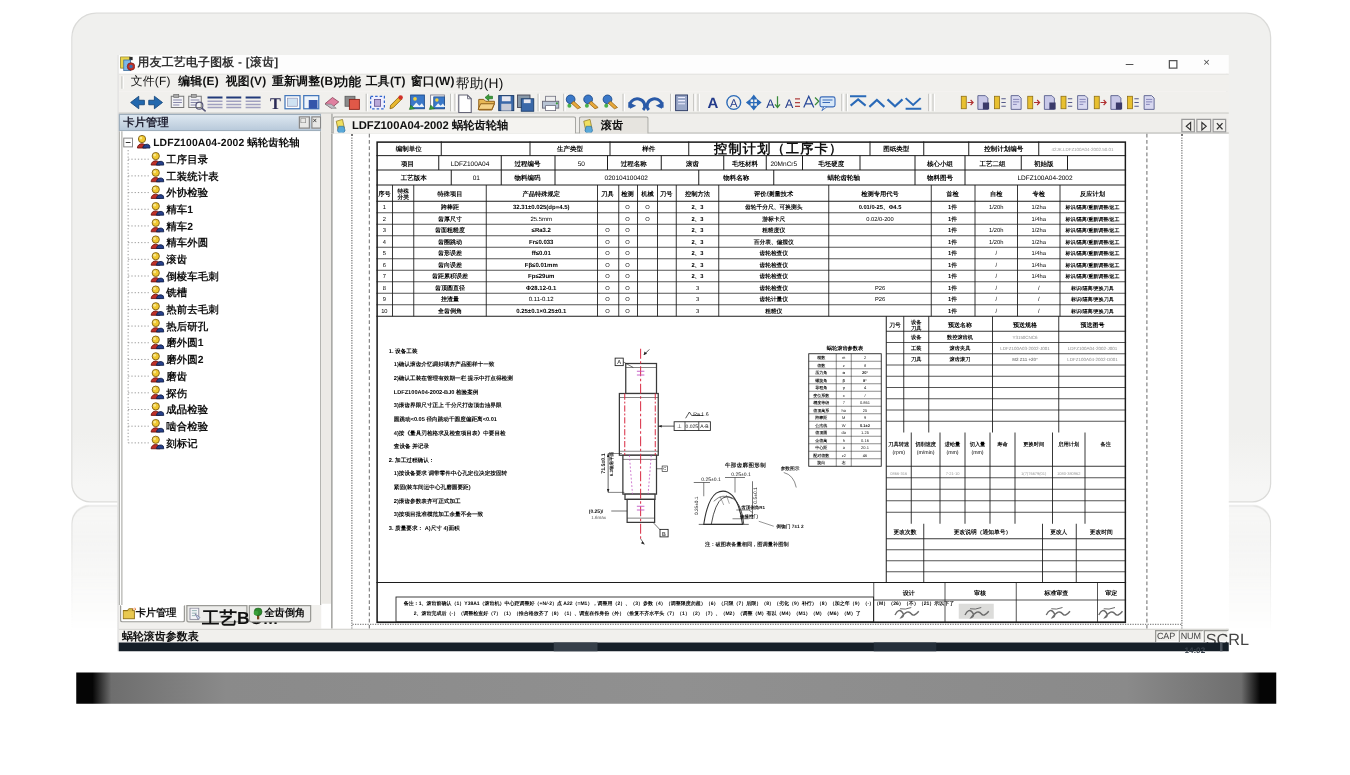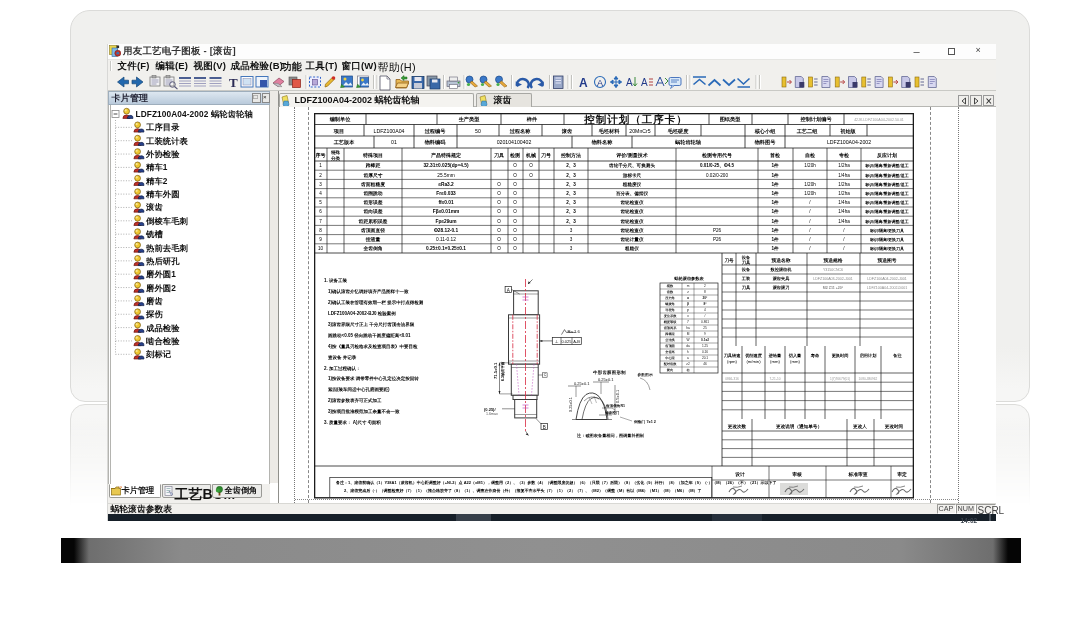--- a/index.html
+++ b/index.html
@@ -1,43 +1,43 @@
 <!DOCTYPE html>
 <html><head><meta charset="utf-8"><style>
 html,body{margin:0;padding:0;background:#fff;width:1080px;height:620px;overflow:hidden}
 *{box-sizing:border-box}
 body{font-family:"Liberation Sans",sans-serif}
 div{position:absolute;white-space:nowrap;line-height:1.15}
 #card div{position:absolute}
 </style></head><body>
 <div style="left:60.5px;top:537.5px;width:960px;height:25px;background:linear-gradient(90deg,#050505 0px,#050505 13px,#6e6e6e 28px,#8a8a8a 120px,#909090 50%,#8a8a8a calc(100% - 120px),#6e6e6e calc(100% - 28px),#050505 calc(100% - 13px),#050505 100%);"></div>
-<div id="card" style="left:70px;top:9.5px;width:960px;height:392px;
+<div id="card" style="left:57px;top:9.5px;width:960px;height:392px;
 background:linear-gradient(#f0f0ee 0%,#f0f0ee 86%,#f6f6f5 97%);
 border:1px solid #dbdbd9;border-radius:20px 20px 15px 15px;
 -webkit-box-reflect: below 2px linear-gradient(to top, rgba(0,0,0,0.97) 0%, rgba(0,0,0,0.86) 7%, rgba(0,0,0,0.55) 12.5%, rgba(0,0,0,0) 26%);
 ">
 <div id="win" style="left:35.5px;top:33px;width:888px;height:477px;background:#fff;border-left:1px solid #d8d8d6;border-right:1px solid #d8d8d6;">
 <div style="left:0px;top:0px;width:888px;height:15px;background:#fdfdfd;"></div>
 <svg style="position:absolute;left:1.5px;top:1.5px" width="12" height="12" viewBox="0 0 12 12">
 <rect x="0.5" y="0.5" width="7.5" height="9" fill="#e9d44a" stroke="#8a7a20" stroke-width="0.6"></rect>
 <rect x="7.5" y="0.5" width="2.6" height="2.6" fill="#2a2a2a"></rect>
 <rect x="3" y="3" width="5.5" height="8.5" fill="#7db8e8" stroke="#3a6a9a" stroke-width="0.6"></rect>
 <circle cx="8.8" cy="8.2" r="3" fill="#c03028" stroke="#701810" stroke-width="0.5"></circle>
 <circle cx="8.8" cy="8.2" r="1.4" fill="#3a70b0"></circle>
 </svg>
 <div style="left:15.5px;top:2.5px;font-size:9.5px;color:#333;letter-spacing:0.2px;font-weight:bold">用友工艺电子图板 - [滚齿]</div>
 <div style="left:806px;top:1px;font-size:11px;color:#444;">–</div>
 <div style="left:840.5px;top:4.5px;width:6.5px;height:6.5px;border:1px solid #555;background:#fff;"></div>
 <div style="left:868px;top:1.5px;font-size:9px;color:#444;">×</div>
 <div style="left:0px;top:15px;width:888px;height:14px;background:#f1f0ed;border-top:1px solid #e6e6e3;"></div>
 <div style="left:2.5px;top:17px;width:2px;height:10px;border-left:1px solid #c9c9c5;border-right:1px solid #fff;"></div>
-<div style="left:10px;top:17.5px;font-size:9.5px;color:#111;letter-spacing:0.2px;font-weight:bold">文件(F)</div>
+<div style="left:10px;top:17.5px;font-size:9.5px;color:#111;letter-spacing:0.2px;font-weight:normal">文件(F)</div>
 <div style="left:48px;top:17.5px;font-size:9.5px;color:#111;letter-spacing:0.2px;font-weight:bold">编辑(E)</div>
 <div style="left:86px;top:17.5px;font-size:9.5px;color:#111;letter-spacing:0.2px;font-weight:bold">视图(V)</div>
-<div style="left:123px;top:17.5px;font-size:9.5px;color:#111;letter-spacing:0.2px;font-weight:bold">成品检验(B)</div>
+<div style="left:123px;top:17.5px;font-size:9.5px;color:#111;letter-spacing:0.2px;font-weight:bold">重新调整(B)</div>
 <div style="left:174px;top:17.5px;font-size:10px;color:#111;letter-spacing:0.2px;font-weight:bold">功能</div>
 <div style="left:198px;top:17.5px;font-size:9.5px;color:#111;letter-spacing:0.2px;font-weight:bold">工具(T)</div>
 <div style="left:234px;top:17.5px;font-size:9.5px;color:#111;letter-spacing:0.2px;font-weight:bold">窗口(W)</div>
 <div style="left:270px;top:17.5px;font-size:11px;color:#111;letter-spacing:0.2px;font-weight:normal">帮助(H)</div>
 <div style="left:0px;top:29px;width:888px;height:18.5px;background:#f1f0ed;border-bottom:1px solid #c9c9c5;"></div>
 <svg style="position:absolute;left:0;top:29px" width="888" height="18" viewBox="0 0 888 18">
         <path d="M9.5,9 l6.5,-5 v3.2 h4.5 v3.6 h-4.5 v3.2 z" fill="#2268ae" stroke="#16477a" stroke-width="0.7"></path>
         <path d="M35,9 l-6.5,-5 v3.2 h-4.5 v3.6 h4.5 v3.2 z" fill="#2268ae" stroke="#16477a" stroke-width="0.7"></path>
         <rect x="42" y="4" width="10" height="9" fill="#f2f2f4" stroke="#777" stroke-width="0.8"></rect>
         <rect x="44" y="2.5" width="4" height="2.5" fill="#aaa" stroke="#666" stroke-width="0.5"></rect>
@@ -748,19 +748,19 @@
 <circle cx="5.5" cy="3.4" r="3.1" fill="#2e8b2e" stroke="#1a5a1a" stroke-width="0.5"></circle>
 <circle cx="3.8" cy="4.4" r="1.9" fill="#3aa03a"></circle>
 </svg>
 <div style="left:0px;top:459.5px;width:888px;height:11px;background:#f1f0ed;border-top:1px solid #d8d8d4;"></div>
 <div style="left:3px;top:460.5px;font-size:8.8px;color:#111;font-weight:bold">蜗轮滚齿参数表</div>
 <div style="left:829px;top:460.8px;width:19px;height:9.4px;background:#f1f0ed;border:1px solid;border-color:#9a9a96 #fff #fff #9a9a96;"></div>
 <div style="left:831px;top:461.3px;font-size:7.2px;color:#444;">CAP</div>
 <div style="left:848px;top:460.8px;width:20px;height:9.4px;background:#f1f0ed;border:1px solid;border-color:#9a9a96 #fff #fff #9a9a96;"></div>
 <div style="left:850px;top:461.3px;font-size:7.2px;color:#444;">NUM</div>
 <div style="left:868px;top:460.8px;width:20px;height:9.4px;background:#f1f0ed;border:1px solid;border-color:#9a9a96 #fff #fff #9a9a96;"></div>
-<div style="left:870px;top:461.3px;font-size:10px;color:#444;">SCRL</div>
+<div style="left:870px;top:461.3px;font-size:13px;color:#444;">SCRL</div>
 <div style="left:0px;top:470.5px;width:888px;height:6.5px;background:#161f28;"></div>
 <div style="left:348px;top:470.5px;width:35px;height:6.5px;background:#363f49;"></div>
 <div style="left:604px;top:470.5px;width:50px;height:6.5px;background:#252f3a;"></div>
 <div style="left:881.5px;top:470.5px;width:1.5px;height:6.5px;background:#4a525c;"></div>
 <div style="left:853px;top:473.8px;font-size:6.5px;color:#39424c;z-index:3;font-weight:bold">14:02</div>
 </div>
 </div>
 </body></html>

